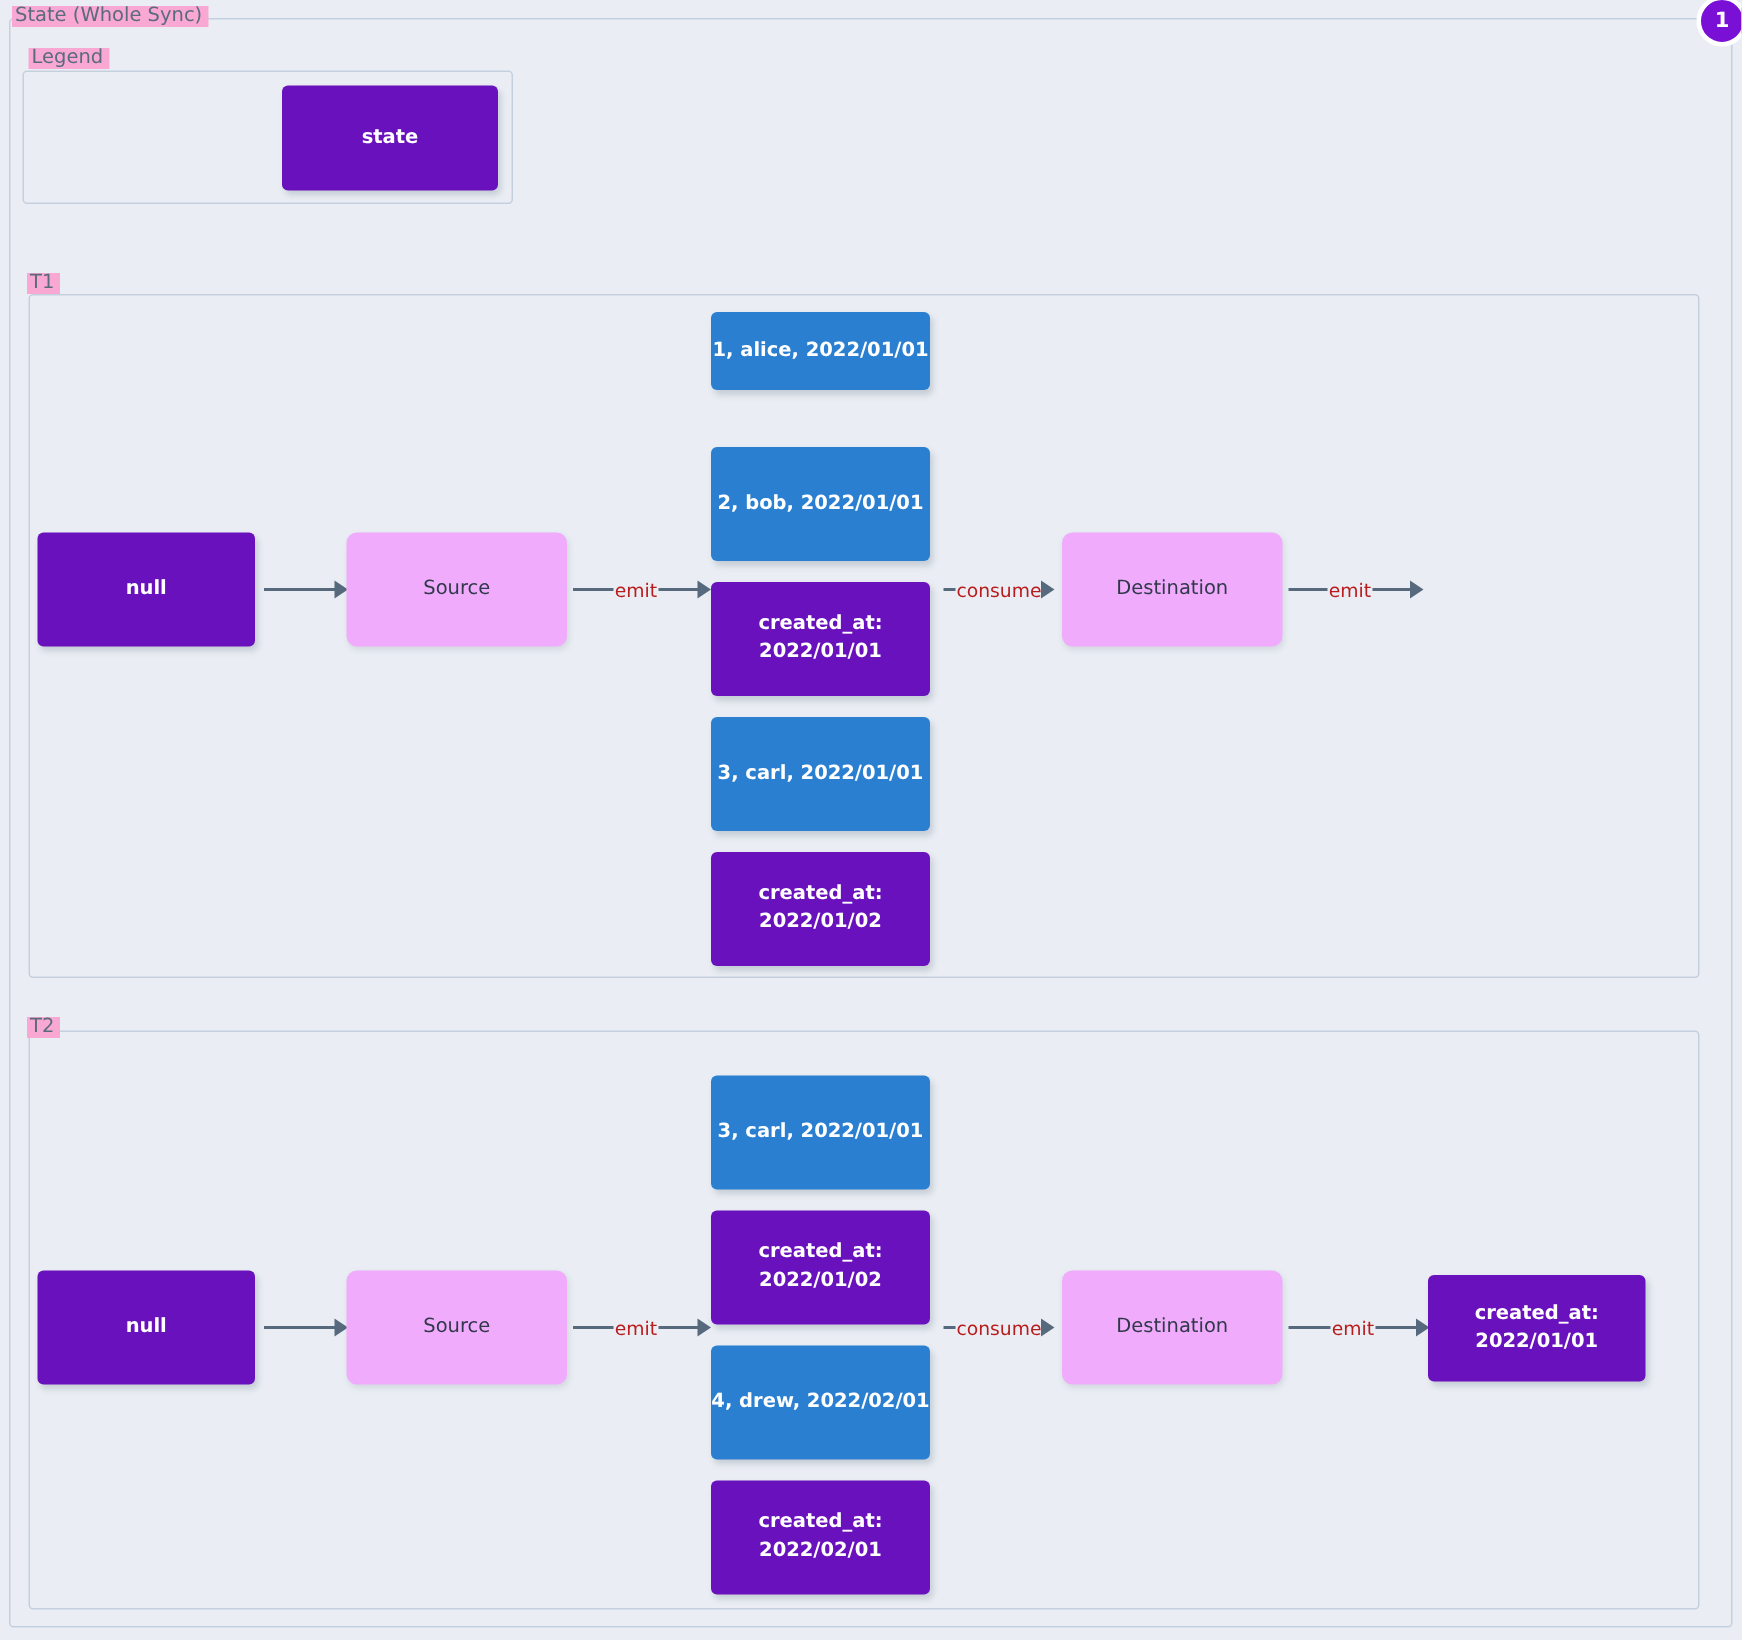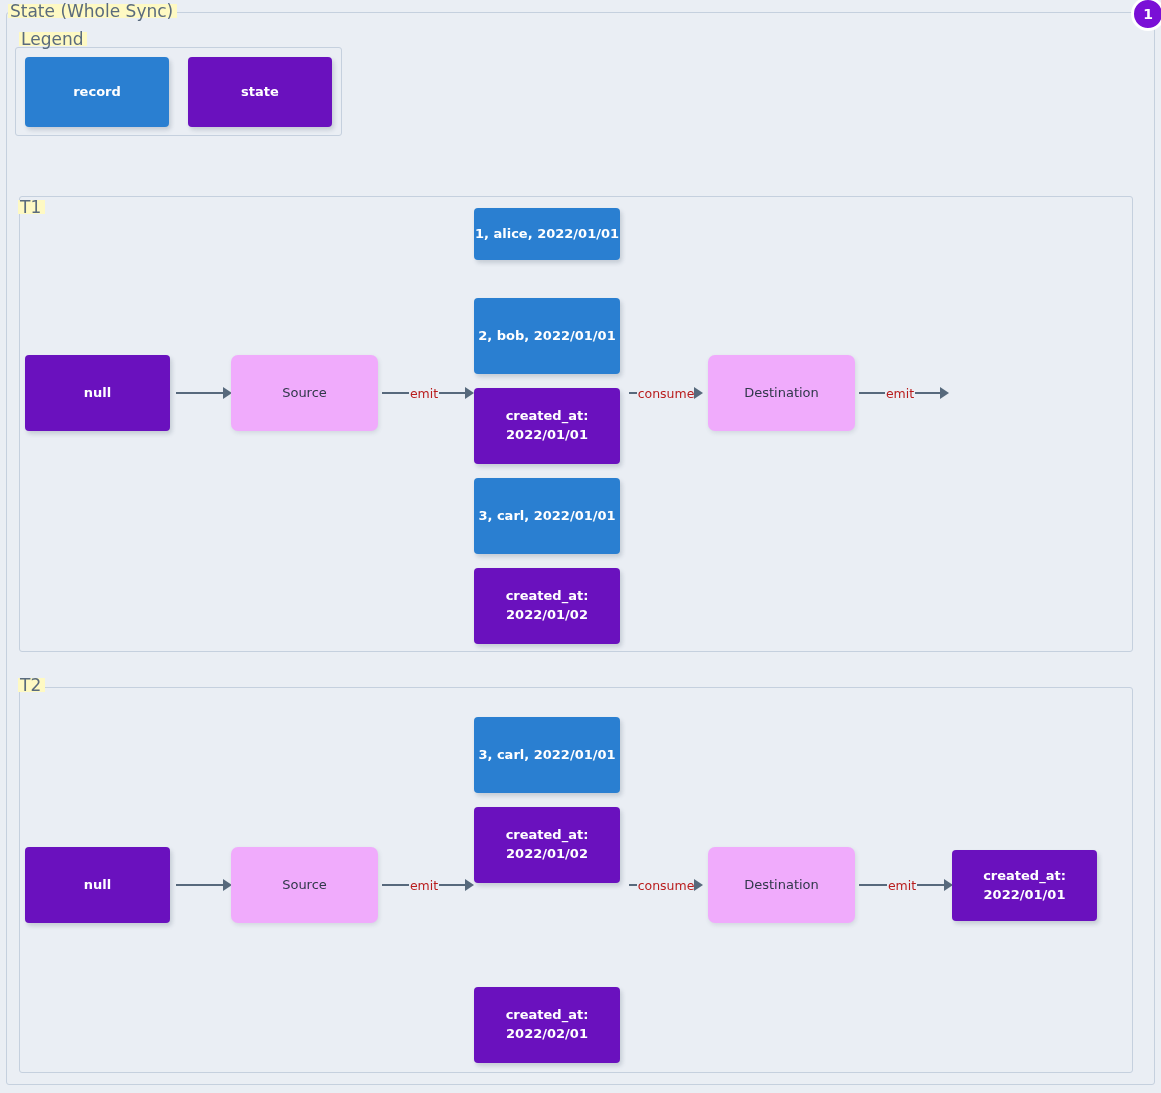--- a/index.html
+++ b/index.html
@@ -19,23 +19,23 @@
   
   .frame {
     position: absolute;
     border: 1px solid #c5d0de;
     border-radius: 3px;
     background: #eaeef4;
     box-sizing: border-box;
   }
   .frame-title {
     position: absolute;
-    font-size: 17px;
+    font-size: 13px;
     color: #5a6b7d;
-    background: #fef9c3;
+    background: #f9a8d4;
     padding: 0 4px 0 2px;
     white-space: nowrap;
     line-height: 14px;
   }
 
   
   .node {
     position: absolute;
     box-sizing: border-box;
     display: flex;
@@ -123,29 +123,26 @@
 <body>
 
 <div id="canvas">
 
   <div class="frame" style="left:6px; top:12px; width:1149px; height:1073px;"></div>
   <div class="frame-title" style="left:8px; top:4px;">State (Whole Sync)</div>
 
   <div class="frame" style="left:15px; top:47px; width:327px; height:89px;"></div>
   <div class="frame-title" style="left:19px; top:32px;">Legend</div>
 
-  <div class="node record legend-swatch" style="left:25px; top:57px; width:144px; height:70px;">
-    <span>record</span>
-  </div>
   <div class="node state legend-swatch" style="left:188px; top:57px; width:144px; height:70px;justify-content:center;">
     <span>state</span>
   </div>
 
   <div class="frame" style="left:19px; top:196px; width:1114px; height:456px;"></div>
-  <div class="frame-title" style="left:18px; top:200px;">T1</div>
+  <div class="frame-title" style="left:18px; top:182px;">T1</div>
 
   <div class="node state" style="left:25px; top:355px; width:145px; height:76px;">
     <span>null</span>
   </div>
 
   <div class="edge" style="left:176px; top:383px; width:56px;">
     <div class="line"></div>
     <div class="head"></div>
   </div>
 
@@ -218,20 +215,23 @@
     <div class="head"></div>
   </div>
 
   <div class="node record" style="left:474px; top:717px; width:146px; height:76px;">
     <span>3, carl, 2022/01/01</span>
   </div>
   <div class="node state" style="left:474px; top:807px; width:146px; height:76px;">
     <span>created_at:
 2022/01/02</span>
   </div>
+  <div class="node record" style="left:474px; top:897px; width:146px; height:76px;">
+    <span>4, drew, 2022/02/01</span>
+  </div>
   <div class="node state" style="left:474px; top:987px; width:146px; height:76px;">
     <span>created_at:
 2022/02/01</span>
   </div>
 
   <div class="edge" style="left:624px; top:875px; width:84px;">
     <div class="line" style="max-width:8px;"></div>
     <div class="lbl">consume</div>
     <div class="head"></div>
   </div>

